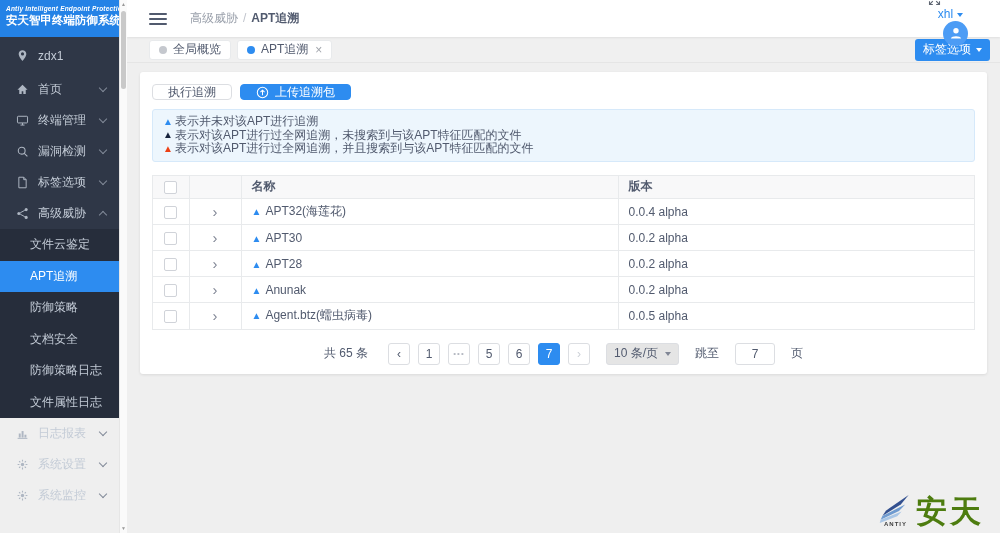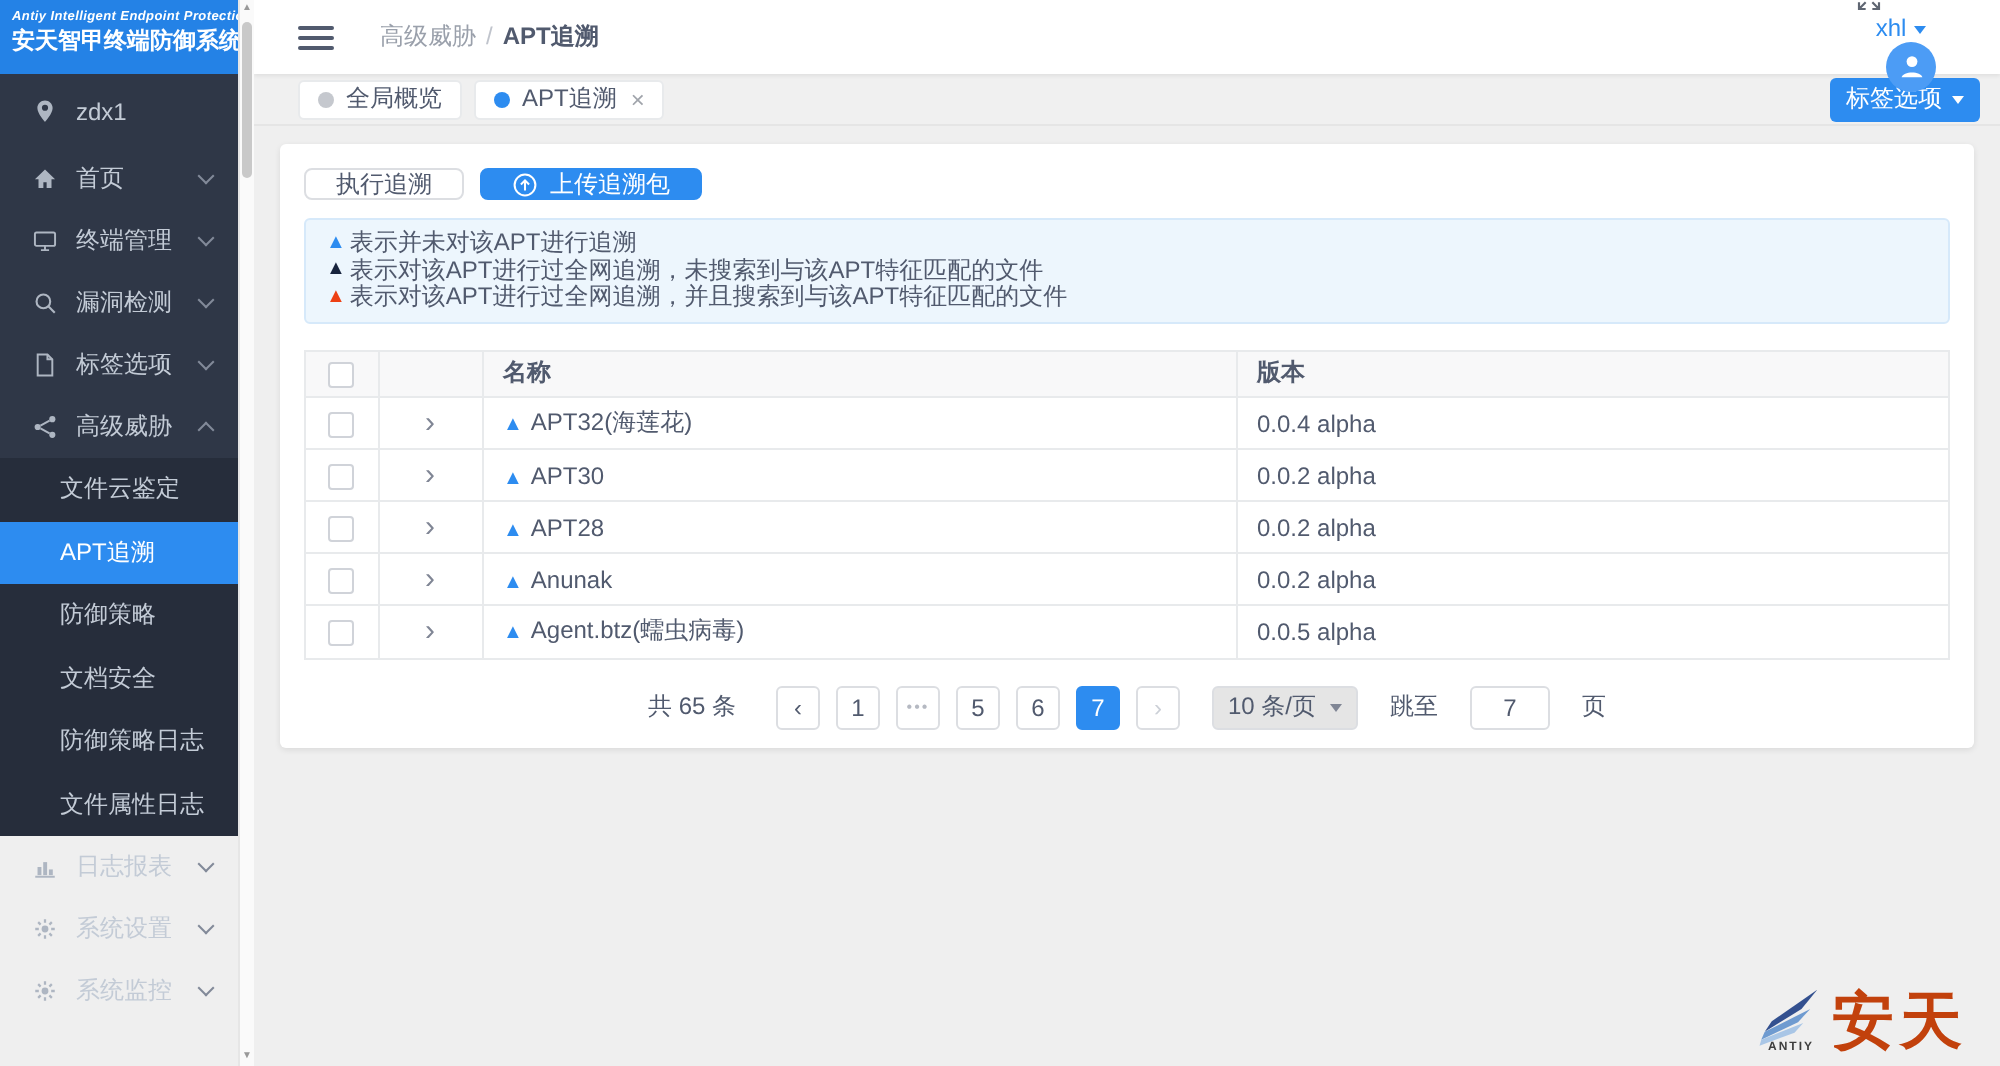--- a/index.html
+++ b/index.html
@@ -94,21 +94,21 @@
   .pg-sizer { height:22px; border:1px solid #dcdee2; border-radius:3px; background:#e5e5e5; display:inline-flex;
               align-items:center; padding:0 7px; gap:7px; cursor:pointer; }
   .caret-g { width:0; height:0; border-top:4px solid #808695; border-left:3.5px solid transparent; border-right:3.5px solid transparent; }
   .jump-input { width:40px; height:22px; border:1px solid #dcdee2; border-radius:3px; text-align:center;
                 font-size:12px; color:#515a6e; outline:none; font-family:"Liberation Sans",sans-serif; }
 
   .footer-logo { position:absolute; right:16px; bottom:6px; display:flex; align-items:flex-end; gap:3px; }
   .logo-left { display:flex; flex-direction:column; align-items:center; }
   .logo-left svg { width:35px; height:32px; }
   .logo-en { font-size:6px; color:#3e3e3e; letter-spacing:1px; font-weight:bold; margin-top:-3px; }
-  .logo-cn { font-size:31px; font-weight:bold; color:#c2410c; letter-spacing:3px; line-height:1;
+  .logo-cn { font-size:31px; font-weight:bold; color:#4d7c0f; letter-spacing:3px; line-height:1;
              font-family:"DejaVu Sans",sans-serif; }
 </style>
 </head>
 <body>
 
 <div class="app">
 
   <aside class="sidebar">
     <div class="brand">
       <div class="brand-en">Antiy Intelligent Endpoint Protection</div>

